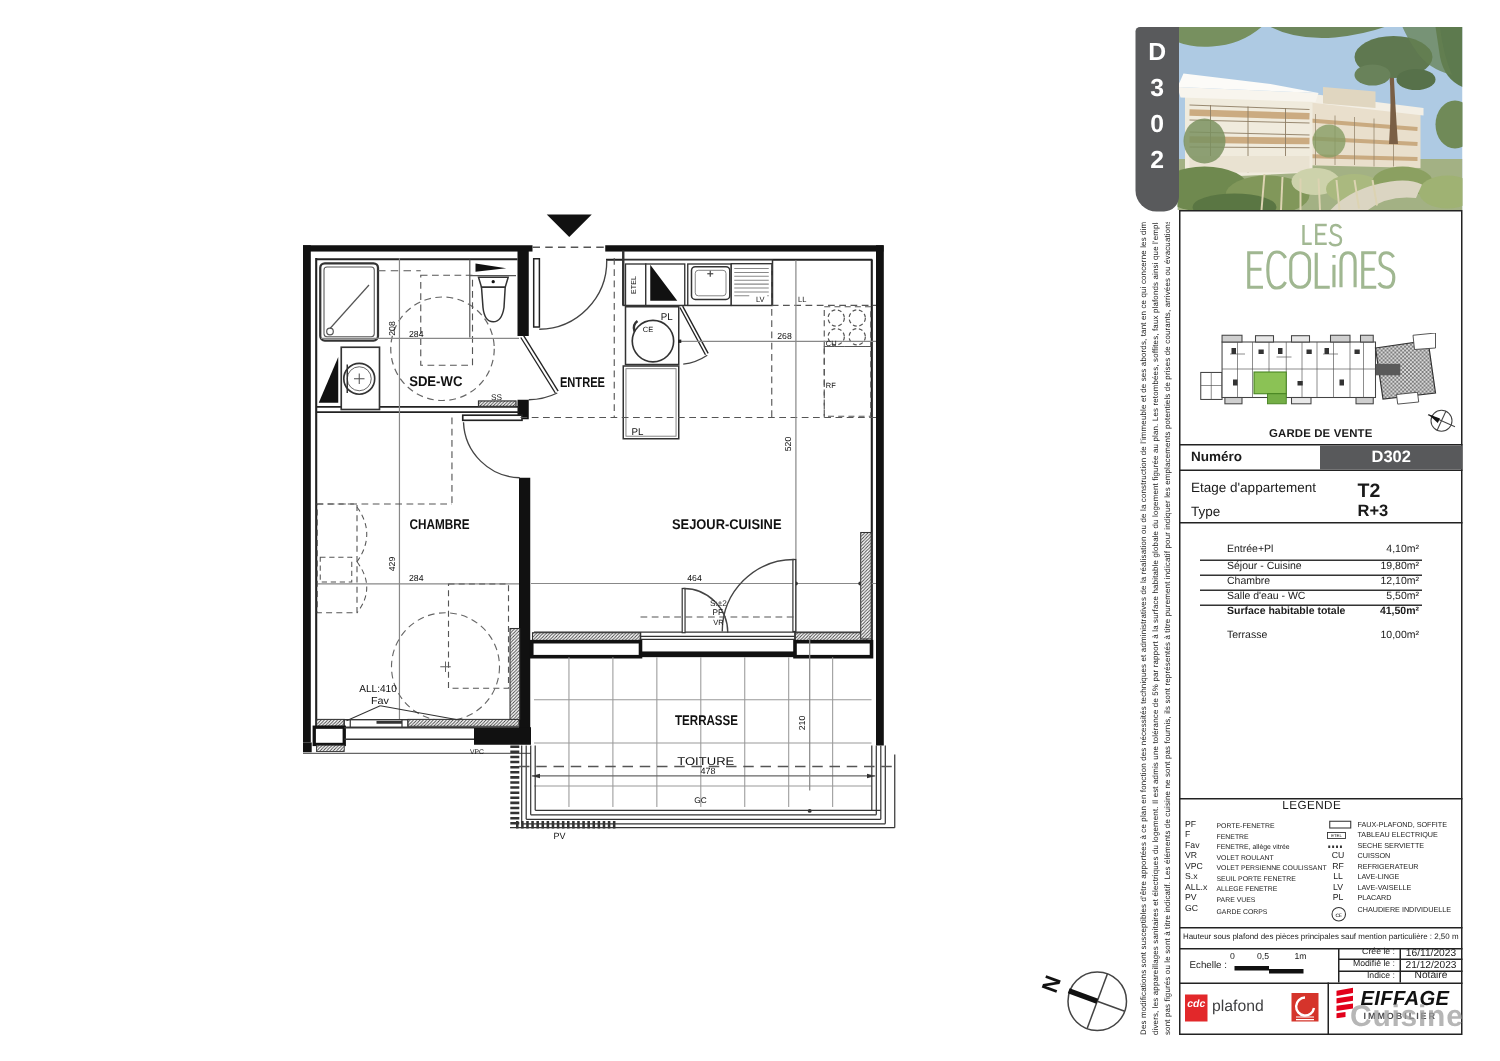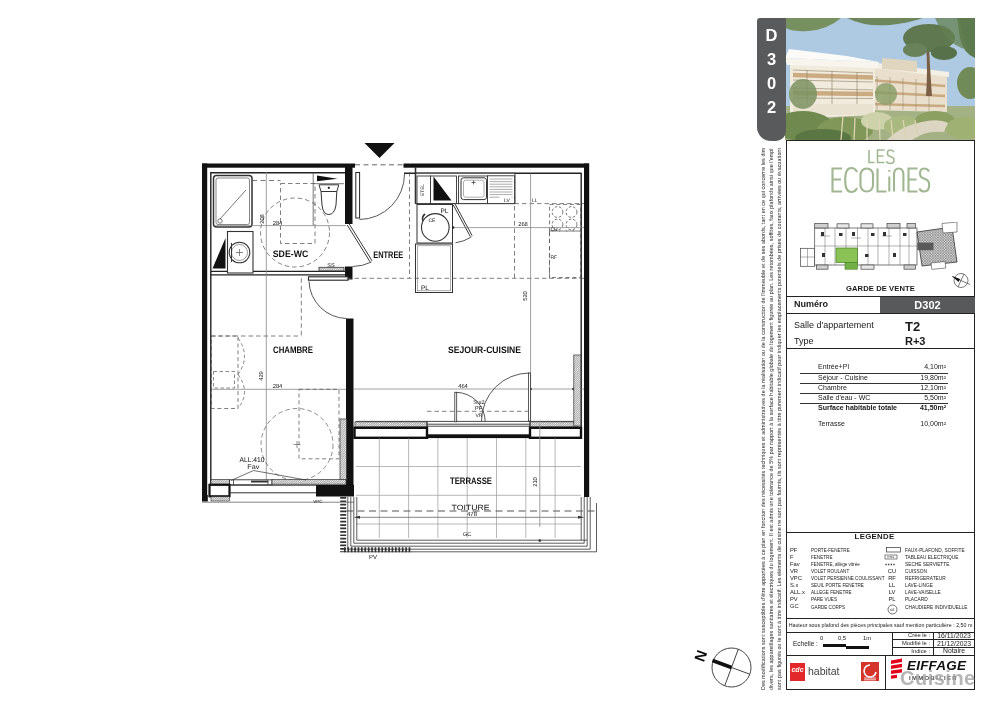--- a/index.html
+++ b/index.html
@@ -534,21 +534,21 @@
 <div class="abs" style="left:786px;top:140px;width:189px;height:550px;border:1px solid #222;"></div>
 <div class="abs" style="left:786px;top:296px;width:189px;border-top:1px solid #222;"></div>
 <div class="abs" style="left:786px;top:312.5px;width:189px;border-top:1px solid #222;"></div>
 <div class="abs" style="left:786px;top:348px;width:189px;border-top:1px solid #222;"></div>
 
 <div class="t" style="left:794px;top:299px;font-size:9px;font-weight:bold;">Numéro</div>
 
 <div class="abs" style="left:880px;top:297px;width:95px;height:15.5px;background:#58595b;"></div>
 <div class="t" style="left:880px;top:299px;width:95px;text-align:center;font-size:11px;font-weight:bold;color:#fff;">D302</div>
 
-<div class="t" style="left:794px;top:319.5px;font-size:9px;">Salle d'appartement</div>
+<div class="t" style="left:794px;top:319.5px;font-size:9px;">Etage d'appartement</div>
 <div class="t" style="left:905px;top:319px;font-size:13px;font-weight:bold;">T2</div>
 
 <div class="t" style="left:794px;top:335.5px;font-size:9px;">Type</div>
 <div class="t" style="left:905px;top:335px;font-size:11px;font-weight:bold;">R+3</div>
 
 <div class="t" style="left:818px;top:363px;font-size:7px;">Entrée+Pl</div>
 <div class="t" style="left:900px;top:363px;width:46px;text-align:right;font-size:7px;">4,10m²</div>
 <div class="abs" style="left:800px;top:372.5px;width:148px;border-top:1px solid #333;"></div>
 <div class="t" style="left:818px;top:373.5px;font-size:7px;">Séjour - Cuisine</div>
 <div class="t" style="left:900px;top:373.5px;width:46px;text-align:right;font-size:7px;">19,80m²</div>
@@ -558,21 +558,21 @@
 <div class="abs" style="left:800px;top:392.8px;width:148px;border-top:1px solid #333;"></div>
 <div class="t" style="left:818px;top:393.5px;font-size:7px;">Salle d'eau - WC</div>
 <div class="t" style="left:900px;top:393.5px;width:46px;text-align:right;font-size:7px;">5,50m²</div>
 <div class="abs" style="left:800px;top:402.8px;width:148px;border-top:1px solid #333;"></div>
 <div class="t" style="left:818px;top:404px;font-size:7px;font-weight:bold;">Surface habitable totale</div>
 <div class="t" style="left:900px;top:404px;width:46px;text-align:right;font-size:7px;font-weight:bold;">41,50m²</div>
 <div class="t" style="left:818px;top:419.5px;font-size:7px;">Terrasse</div>
 <div class="t" style="left:900px;top:419.5px;width:46px;text-align:right;font-size:7px;">10,00m²</div>
 
 <div class="abs" style="left:786px;top:531.5px;width:189px;border-top:1px solid #222;"></div>
-<div class="t" style="left:786px;top:532px;width:177px;text-align:center;font-size:7.8px;font-weight:bold;letter-spacing:0.3px">LEGENDE</div>
+<div class="t" style="left:786px;top:532px;width:177px;text-align:center;font-size:7.8px;font-weight:normal;letter-spacing:0.3px">LEGENDE</div>
 <div class="t" style="left:790px;top:546.6px;font-size:5.8px;line-height:7.07px;">PF<br>F<br>Fav<br>VR<br>VPC<br>S.x<br>ALL.x<br>PV<br>GC</div>
 <div class="t" style="left:811px;top:547px;font-size:4.6px;line-height:7.07px;">PORTE-FENETRE<br>FENETRE<br>FENETRE, allège vitrée<br>VOLET ROULANT<br>VOLET PERSIENNE COULISSANT<br>SEUIL PORTE FENETRE<br>ALLEGE FENETRE<br>PARE VUES<br>GARDE CORPS</div>
 
 <svg class="abs" style="left:880px;top:544px" width="25" height="75" viewBox="0 0 25 75">
 <rect x="6.5" y="3.5" width="14" height="4.5" fill="#fff" stroke="#333" stroke-width="0.7"></rect>
 <rect x="5" y="11" width="12" height="4" fill="#fff" stroke="#333" stroke-width="0.6"></rect>
 <text x="11" y="14.2" font-size="2.8" text-anchor="middle" font-family="Liberation Sans">ETEL</text>
 <line x1="5.5" y1="20.5" x2="15" y2="20.5" stroke="#333" stroke-width="1.6" stroke-dasharray="1.3 1.3"></line>
 <circle cx="12.5" cy="65.5" r="4.5" fill="none" stroke="#333" stroke-width="0.7"></circle>
 <text x="12.5" y="67" font-size="3.2" text-anchor="middle" font-family="Liberation Sans">CE</text>
@@ -601,21 +601,21 @@
 <div class="t" style="left:892px;top:648px;width:38px;text-align:right;font-size:5.8px;">Indice :</div>
 <div class="t" style="left:933px;top:632px;width:42px;text-align:center;font-size:6.8px;">16/11/2023</div>
 <div class="t" style="left:933px;top:639.7px;width:42px;text-align:center;font-size:6.8px;">21/12/2023</div>
 <div class="t" style="left:933px;top:647.3px;width:42px;text-align:center;font-size:6.8px;">Notaire</div>
 
 <div class="abs" style="left:786px;top:654.5px;width:189px;border-top:1px solid #222;"></div>
 <div class="abs" style="left:885px;top:654.5px;height:35.5px;border-left:1px solid #222;"></div>
 
 <div class="abs" style="left:790px;top:662.5px;width:15px;height:18.5px;background:#e2282a;"></div>
 <div class="t" style="left:790px;top:666px;width:15px;text-align:center;font-size:7px;font-weight:bold;color:#fff;font-style:italic;">cdc</div>
-<div class="t" style="left:808px;top:665px;font-size:10.5px;color:#3f3f41;">habitat</div>
+<div class="t" style="left:808px;top:665px;font-size:10.5px;color:#3f3f41;">plafond</div>
 
 <div class="abs" style="left:861px;top:661.5px;width:18px;height:19.5px;background:#d5342b;"></div>
 <svg class="abs" style="left:861px;top:661.5px" width="18" height="19.5" viewBox="0 0 18 19.5">
 <path d="M9,3 a6,6 0 1 0 6,7" fill="none" stroke="#fff" stroke-width="1.6"></path>
 <line x1="3" y1="16" x2="15" y2="16" stroke="#fff" stroke-width="0.8"></line>
 <line x1="3" y1="17.8" x2="15" y2="17.8" stroke="#fff" stroke-width="0.8"></line>
 </svg>
 
 <svg class="abs" style="left:889px;top:657.5px" width="16" height="21" viewBox="0 0 16 21">
 <path d="M2,2.5 L13,0.5 V4 L2,6 Z" fill="#e2001a"></path>

